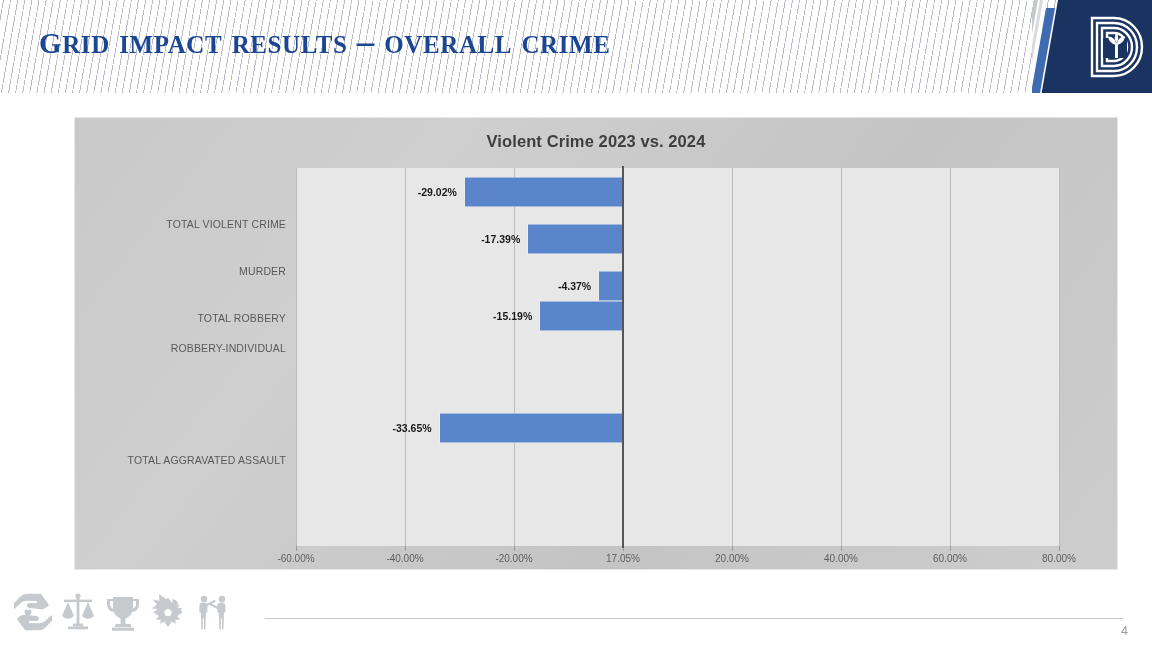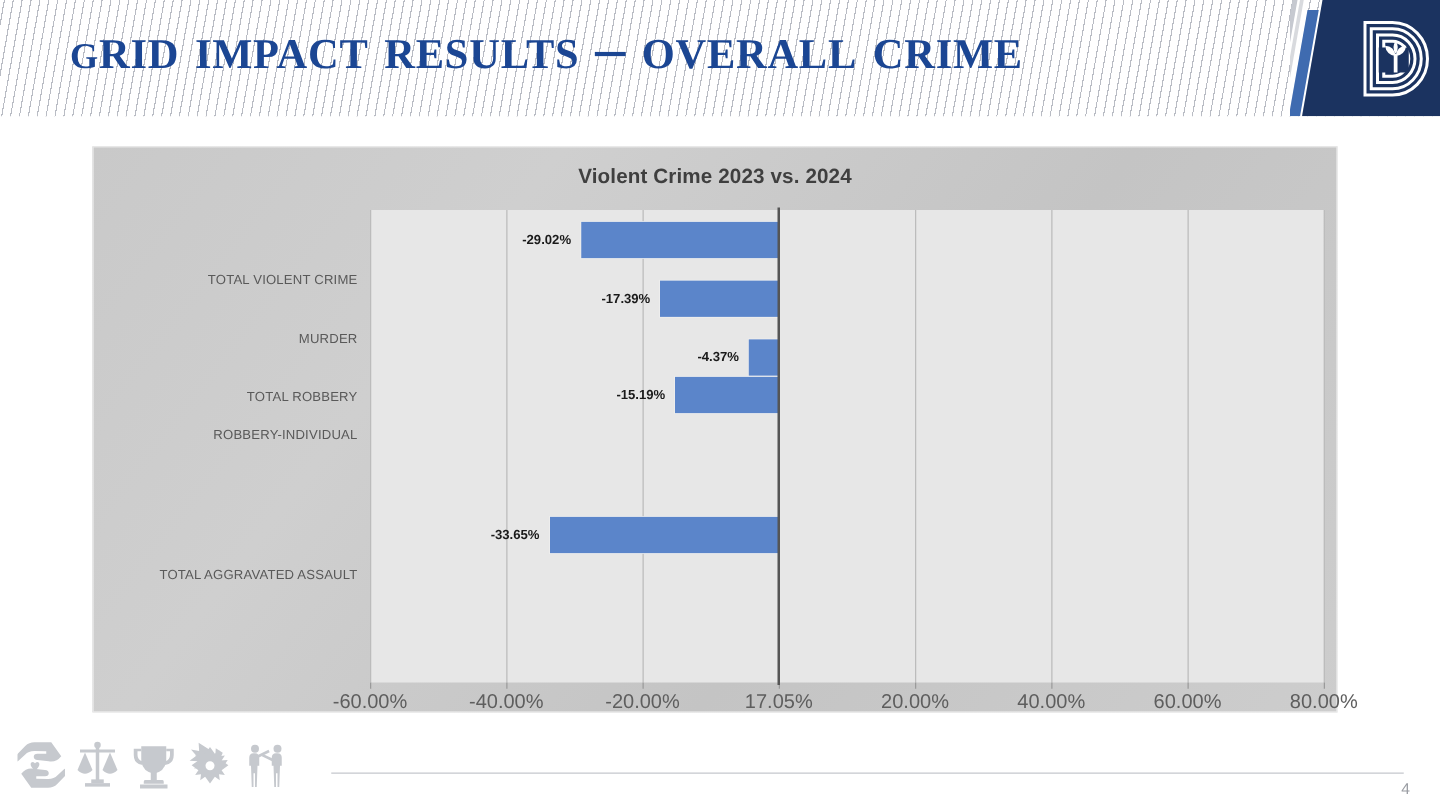--- a/index.html
+++ b/index.html
@@ -25,25 +25,25 @@
       repeating-linear-gradient(
         100deg,
         #ffffff 0px, #ffffff 3px,
         #b9bcc4 3px, #b9bcc4 3.9px,
         #ffffff 3.9px, #ffffff 7px
       );
     overflow: hidden;
   }
   .header-title {
     position: absolute;
-    left: 56px;
+    left: 39px;
     top: 13px;
     font-family: "Liberation Serif", "DejaVu Serif", serif;
     font-weight: bold;
-    font-size: 48px;
+    font-size: 35px;
     letter-spacing: 0.6px;
     color: #1b4693;
     font-variant: small-caps;
     text-transform: lowercase;
     white-space: nowrap;
     line-height: 52px;
   }
   .header-title::first-letter { font-size: 41px; }
 
   
@@ -105,20 +105,21 @@
 
   
   .chart-panel {
     position: absolute;
     left: 74px;
     top: 117px;
     width: 996px;
     height: 453px;
     background: linear-gradient(128deg, #c9c9c9 0%, #cfcfcf 28%, #c4c4c4 62%, #cdcdcd 100%);
     box-shadow: 0 0 0 1px rgba(255,255,255,0.55) inset;
+    padding-left: 48px;
   }
   .chart-title {
     position: absolute;
     left: 0; right: 0;
     top: 15px;
     text-align: center;
     font-size: 16.5px;
     font-weight: bold;
     color: #3f3f3f;
     letter-spacing: 0.1px;
@@ -201,21 +202,21 @@
     position: absolute;
     top: 0;
     width: 1px;
     height: 5px;
     background: #9a9a9a;
   }
   .tick-label {
     position: absolute;
     top: 7px;
     transform: translateX(-50%);
-    font-size: 16px;
+    font-size: 10px;
     color: #5e5e5e;
     white-space: nowrap;
   }
 
   
   .footer-icons {
     position: absolute;
     left: 14px;
     bottom: 14px;
     display: flex;

